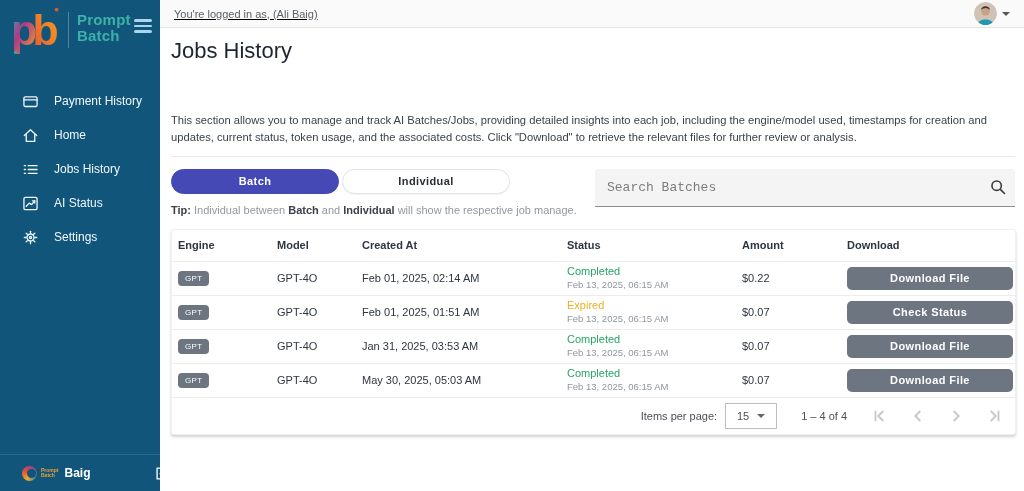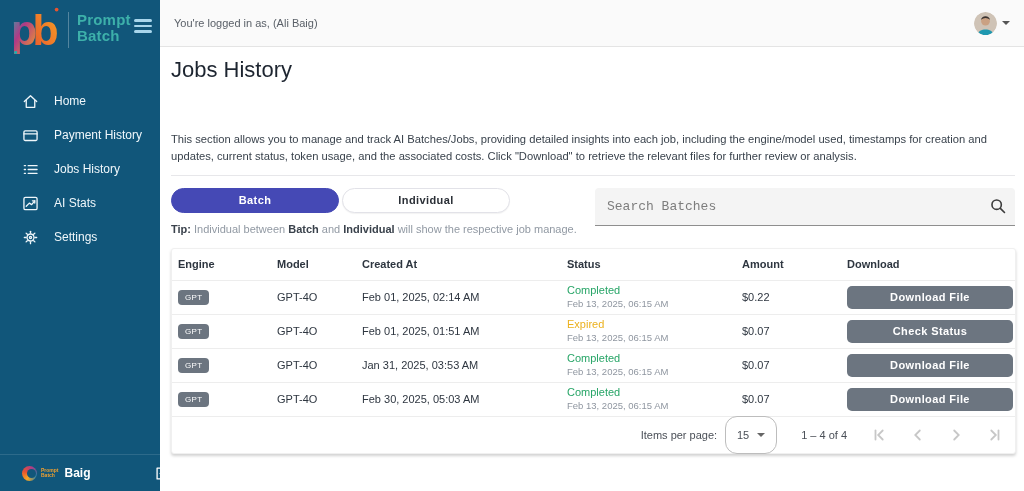--- a/index.html
+++ b/index.html
@@ -19,21 +19,21 @@
   .nav-item svg { width:17px; height:17px; margin-right:15px; flex:0 0 auto; }
   .side-footer { position:absolute; left:0; bottom:0; width:185px; height:37px; display:flex; align-items:center; padding:0 14px 0 22px; border-top:1px solid rgba(255,255,255,.12); }
   .mini-logo { width:15px; height:15px; border-radius:50%; background:conic-gradient(from 200deg,#f6a623,#e8542f,#b03a86,#2b7fa6,#f6a623); position:relative; flex:0 0 auto; }
   .mini-logo::after { content:""; position:absolute; left:5px; top:3px; width:9px; height:9px; border-radius:50%; background:var(--sidebar-bg); }
   .mini-logo-text { font-size:5px; line-height:1.1; color:#f0a030; font-weight:bold; margin:0 6px 0 4px; }
   .footer-user { font-size:12px; font-weight:bold; color:#fff; flex:1; }
   .logout-btn { cursor:pointer; display:flex; align-items:center; }
 
   
   .main { position:absolute; left:160px; top:0; width:864px; height:491px; background:#fff; }
-  .topbar { height:47px; background:#fafafa; border-bottom:1px solid #e4e4e4; display:flex; align-items:center; padding:0 14px; }
+  .topbar { height:28px; background:#fafafa; border-bottom:1px solid #e4e4e4; display:flex; align-items:center; padding:0 14px;text-decoration:underline; }
   .logged-in { font-size:11px; color:#5a6068; }
   .topbar-right { margin-left:auto; display:flex; align-items:center; cursor:pointer; }
   .avatar { width:23px; height:23px; border-radius:50%; overflow:hidden; display:block; }
   .caret-down { width:0; height:0; border-left:4px solid transparent; border-right:4px solid transparent; border-top:4px solid #555; margin-left:5px; }
 
   .content { padding:8px 9px 0 11px; }
   .page-title { font-size:22px; font-weight:400; color:#1d2530; margin:2px 0 6px; }
   .page-desc { font-size:11.2px; color:#39424c; line-height:1.5; max-width:845px;margin-top:48px; }
   .rule { border:none; border-top:1px solid #e7e7ea; margin:10px 0 12px; }
 
@@ -58,21 +58,21 @@
   .engine-badge { display:inline-block; background:var(--button-gray); color:#fff; font-size:8px; font-weight:normal; padding:3px 7px; border-radius:4px; letter-spacing:.3px; width:max-content; }
   .status-cell { line-height:1.25; }
   .status-text { font-size:11px; color:var(--status-completed); }
   .status-text.expired { color:var(--status-expired); }
   .status-date { font-size:9.5px; color:#8f96a0; }
   .action-cell { padding-right:2px; }
   .action-btn { width:100%; height:23px; background:var(--button-gray); border:none; border-radius:5px; color:#fff; font-size:11px; font-weight:bold; letter-spacing:.4px; cursor:pointer; font-family:"Liberation Sans", sans-serif; }
 
   .paginator { height:37px; border-top:1px solid #ededed; display:flex; align-items:center; justify-content:flex-end; padding-right:10px; font-size:11px; color:#4a4f57;padding-left:27px; }
   .ipp-label { margin-right:8px; }
-  .ipp-select { width:52px; height:38px; border:1px solid #bdbdbd; border-radius:12px; display:flex; align-items:center; justify-content:center; gap:8px; cursor:pointer; background:#fff; }
+  .ipp-select { width:52px; height:26px; border:1px solid #bdbdbd; border-radius:0; display:flex; align-items:center; justify-content:center; gap:8px; cursor:pointer; background:#fff; }
   .ipp-caret { width:0; height:0; border-left:4px solid transparent; border-right:4px solid transparent; border-top:4px solid #666; }
   .range-label { margin:0 22px 0 24px; }
   .pg-nav { display:flex; align-items:center; gap:16px; }
   .pg-btn { display:flex; align-items:center; justify-content:center; width:22px; height:22px; cursor:default; }
   .pg-btn svg { stroke:#c7c7c7; }
 
   .icon-stroke { fill:none; stroke:currentColor; stroke-width:1.7; stroke-linecap:round; stroke-linejoin:round; }
 </style>
 </head>
 <body>
@@ -106,50 +106,50 @@
       <div class="menu-btn">
         <div class="bar"></div>
           <div class="bar"></div>
           <div class="bar"></div>
       </div>
     </div>
 
     <nav class="nav">
       <div class="nav-item">
         <svg viewBox="0 0 22 22" class="icon-stroke">
+            <rect x="2.5" y="5" width="17" height="12.5" rx="1.5"></rect>
+            <line x1="2.5" y1="9" x2="19.5" y2="9"></line>
+          </svg>
+        <span>Payment History</span>
+      </div>
+      <div class="nav-item">
+        <svg viewBox="0 0 22 22" class="icon-stroke">
             <path d="M3 11 L11 3.5 L19 11"></path>
             <path d="M5.5 9.5 V18.5 H16.5 V9.5"></path>
           </svg>
         <span>Home</span>
-      </div>
-      <div class="nav-item">
-        <svg viewBox="0 0 22 22" class="icon-stroke">
-            <rect x="2.5" y="5" width="17" height="12.5" rx="1.5"></rect>
-            <line x1="2.5" y1="9" x2="19.5" y2="9"></line>
-          </svg>
-        <span>Payment History</span>
       </div>
       <div class="nav-item">
         <svg viewBox="0 0 22 22" class="icon-stroke">
             <line x1="8" y1="6" x2="19.5" y2="6"></line>
             <line x1="8" y1="11" x2="19.5" y2="11"></line>
             <line x1="8" y1="16" x2="19.5" y2="16"></line>
             <line x1="3" y1="6" x2="4.5" y2="6"></line>
             <line x1="3" y1="11" x2="4.5" y2="11"></line>
             <line x1="3" y1="16" x2="4.5" y2="16"></line>
           </svg>
         <span>Jobs History</span>
       </div>
       <div class="nav-item">
         <svg viewBox="0 0 22 22" class="icon-stroke">
             <rect x="2.5" y="3" width="17" height="16" rx="2"></rect>
             <polyline points="5.5,14.5 9.5,10.5 12.5,12.5 16.5,7.5"></polyline>
             <polyline points="13.5,7.5 16.5,7.5 16.5,10.5"></polyline>
           </svg>
-        <span>AI Stats</span>
+        <span>AI Status</span>
       </div>
       <div class="nav-item">
         <svg viewBox="0 0 22 22" class="icon-stroke">
           <circle cx="11" cy="11" r="4.5"></circle>
             <circle cx="11" cy="11" r="1.4"></circle>
           <line x1="11" y1="3" x2="11" y2="5.2"></line>
             <line x1="11" y1="16.8" x2="11" y2="19"></line>
           <line x1="3" y1="11" x2="5.2" y2="11"></line>
             <line x1="16.8" y1="11" x2="19" y2="11"></line>
           <line x1="5.3" y1="5.3" x2="6.9" y2="6.9"></line>
@@ -273,21 +273,21 @@
     </span>
     <span>$0.07</span>
     <span class="action-cell">
       <button class="action-btn">Download File</button>
     </span>
   </div>
 
   <div class="t-row t-body-row">
     <span><span class="engine-badge">GPT</span></span>
     <span>GPT-4O</span>
-    <span>Feb 30, 2025, 05:03 AM</span>
+    <span>May 30, 2025, 05:03 AM</span>
     <span class="status-cell">
       <div class="status-text">Completed</div>
       <div class="status-date">Feb 13, 2025, 06:15 AM</div>
     </span>
     <span>$0.07</span>
     <span class="action-cell">
       <button class="action-btn">Download File</button>
     </span>
   </div>
 </div>

